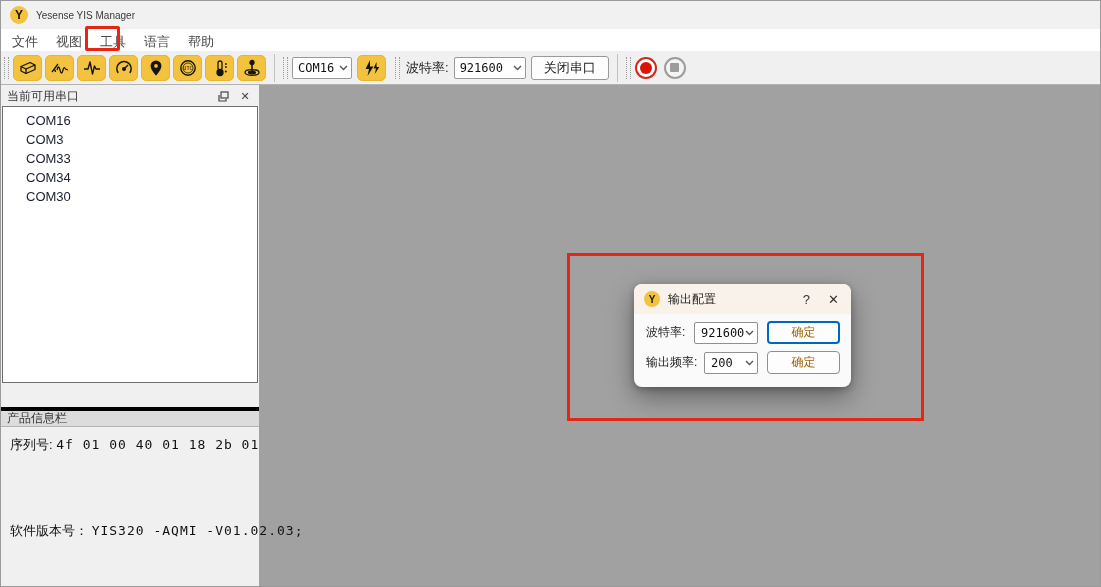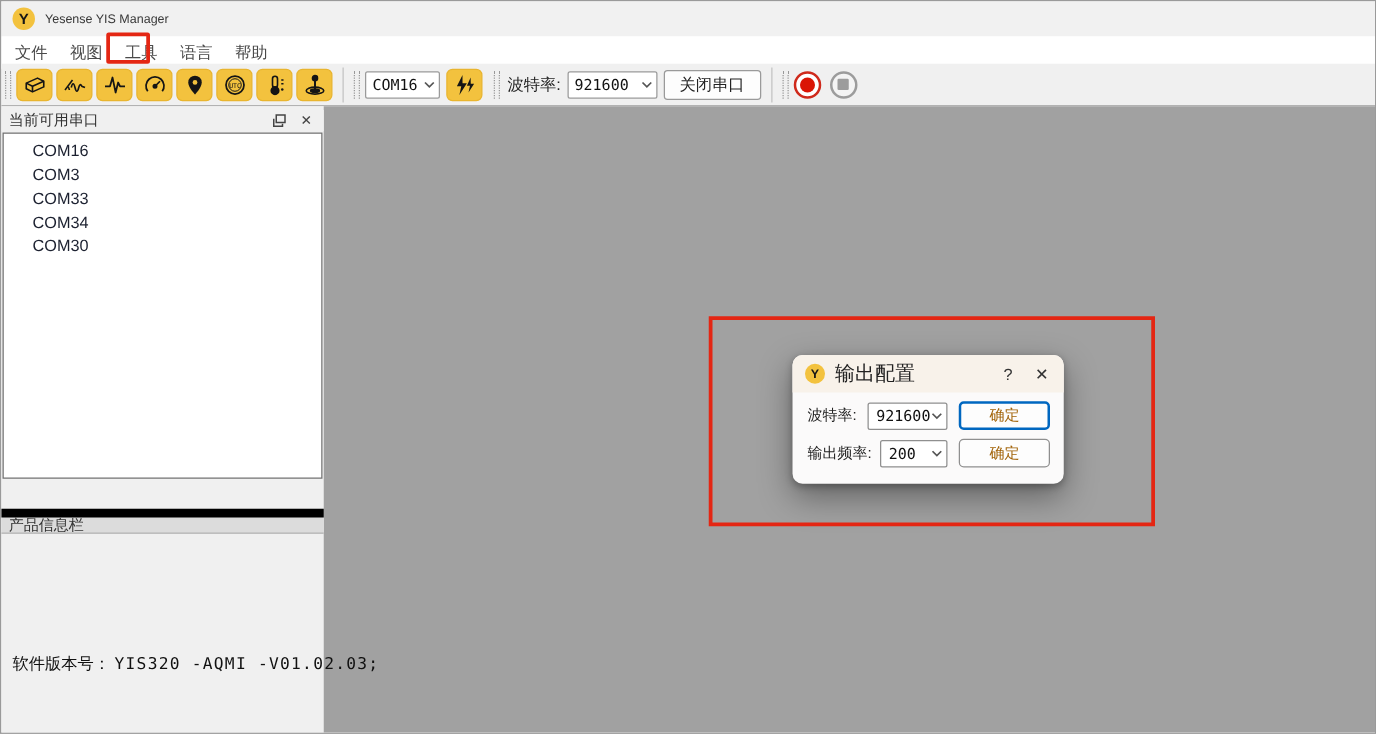--- a/index.html
+++ b/index.html
@@ -47,38 +47,38 @@
   
   .dock-header1{position:absolute;left:0;top:3px;width:258px;height:17px;display:flex;align-items:center;
     font-size:12px;color:#333;padding:0 6px;background:#f0f0f0;}
   .dock-header1 .dh-title{flex:1;}
   .dock-icon{width:16px;height:15px;display:flex;align-items:center;justify-content:center;
     color:#444;font-size:11px;background:transparent;border:none;padding:0;margin-left:6px;}
   .listbox{position:absolute;left:1px;top:21px;width:256px;height:277px;background:#fff;
     border:1px solid #6f6f6f;padding-top:4px;overflow:hidden;}
   .port-item{height:19px;line-height:19px;padding-left:23px;font-size:13px;color:#1c2130;}
   .dock-header2{position:absolute;left:0;top:322px;width:258px;height:20px;background:#dcdcdc;
-    border-top:7px solid #000000;border-bottom:1px solid #b3b3b3;display:flex;align-items:center;
+    border-top:4px solid #000000;border-bottom:1px solid #b3b3b3;display:flex;align-items:center;
     font-size:12px;color:#333;padding:0 6px;}
   .info-line{position:absolute;left:9px;font-size:13px;color:#111;white-space:nowrap;}
   .info-line .mono{font-family:"DejaVu Sans Mono",monospace;font-size:13px;letter-spacing:1px;}
   .serial-line{top:351px;}
   .version-line{top:437px;}
   
   .annot{position:absolute;border:3px solid #e42613;pointer-events:none;}
   .annot-tools{left:84px;top:25px;width:35px;height:25px;border-radius:2px;border-width:3px;}
   .annot-dialog{left:566px;top:252px;width:357px;height:168px;}
   
   .dialog{position:absolute;left:633px;top:283px;width:217px;height:103px;border-radius:8px;
     background:#fbfafa;box-shadow:0 10px 26px rgba(0,0,0,0.38),0 2px 6px rgba(0,0,0,0.25);}
   .dlg-titlebar{height:30px;background:#f8f2ea;border-radius:8px 8px 0 0;display:flex;
     align-items:center;padding:0 10px;}
   .dlg-logo{width:16px;height:16px;border-radius:50%;background:#f3c23e;color:#161616;
     display:flex;align-items:center;justify-content:center;font-weight:900;font-size:10px;}
-  .dlg-title{margin-left:8px;font-size:16px;color:#222;}
+  .dlg-title{margin-left:8px;font-size:12px;color:#222;}
   .dlg-help{margin-left:auto;background:none;border:none;font-size:13px;color:#333;padding:0 6px;}
   .dlg-close{background:none;border:none;font-size:13px;color:#333;padding:0 2px 0 12px;}
   .dlg-body{padding-top:7px;}
   .dlg-row{display:flex;align-items:center;height:23px;margin:0 11px 7px 12px;}
   .dlg-label{font-size:12px;color:#222;white-space:nowrap;}
   .dlg-combo{margin-left:auto;height:22px;background:#fff;border:1px solid #8f8f8f;border-radius:2px;
     display:flex;align-items:center;padding:0 3px 0 6px;}
   .dlg-combo .val{font-family:"DejaVu Sans Mono",monospace;font-size:12px;color:#111;}
   .combo-b1{width:64px;}
   .combo-b2{width:54px;}
@@ -221,20 +221,24 @@
     <div class="listbox">
       <div class="port-item">COM16</div>
       <div class="port-item">COM3</div>
       <div class="port-item">COM33</div>
       <div class="port-item">COM34</div>
       <div class="port-item">COM30</div>
     </div>
 
     <div class="dock-header2">
       <span>产品信息栏</span>
+    </div>
+    <div class="info-line serial-line">
+      <span>序列号:</span>
+      <span class="mono">4f 01 00 40 01 18 2b 01</span>
     </div>
     <div class="info-line version-line">
       <span>软件版本号：</span>
       <span class="mono">YIS320 -AQMI -V01.02.03;</span>
     </div>
   </div>
 
   <div class="dialog">
     <div class="dlg-titlebar">
       <span class="dlg-logo">Y</span>

